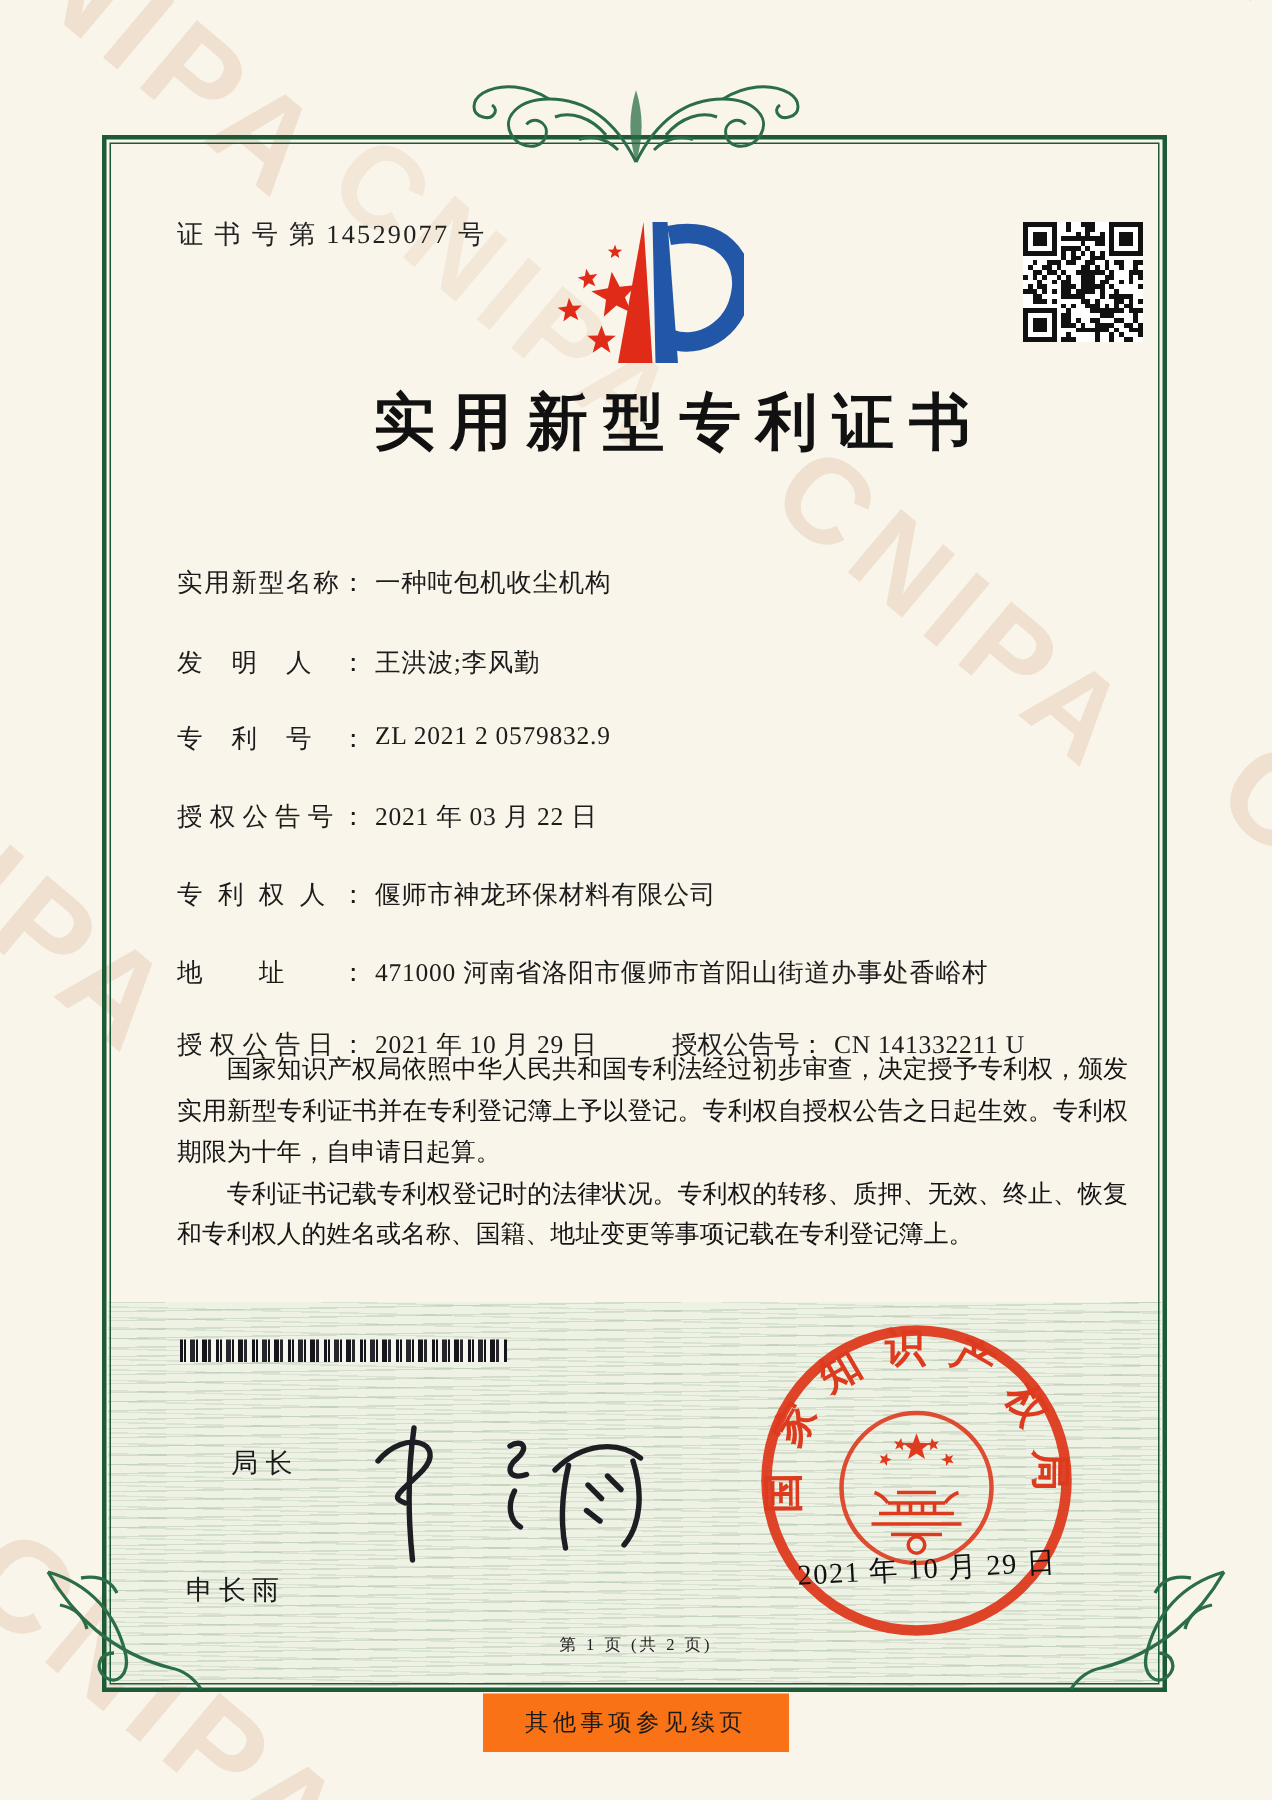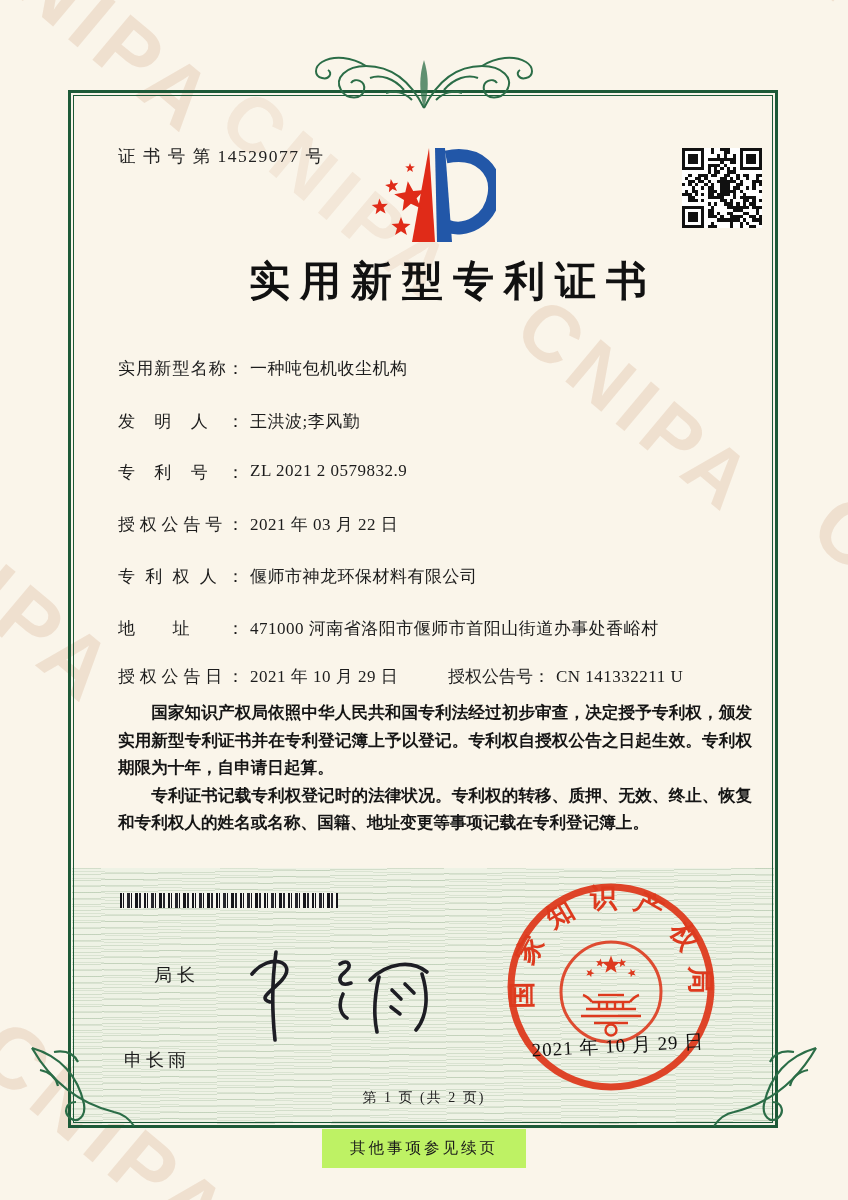--- a/index.html
+++ b/index.html
@@ -30,52 +30,52 @@
 
   .certno{position:absolute;left:118px;top:144px;font-size:17.5px;color:#222;
           letter-spacing:1.5px;}
   .logo{position:absolute;left:346px;top:138px;width:150px;height:114px;}
   .qr{position:absolute;left:682px;top:148px;width:80px;height:80px;background:#fff;}
 
   .title{position:absolute;left:0;top:254px;width:848px;text-align:center;
          font-size:41px;font-weight:bold;color:#111;letter-spacing:10px;text-indent:10px;padding-left:24px;}
 
   .frow{position:absolute;left:118px;width:648px;font-size:17px;color:#1c1c1c;
-        white-space:nowrap;}
+        white-space:nowrap;margin-top:20px;}
   .frow .lab{display:inline-block;width:126px;text-align:justify;text-align-last:justify;
         vertical-align:top;}
   .frow .val{margin-left:6px;letter-spacing:0.5px;}
   .frow .val.pad{display:inline-block;width:198px;margin-left:6px;}
   .frow .lab2{display:inline-block;}
 
   .body-text{position:absolute;left:118px;top:699px;width:634px;font-size:16.6px;
         line-height:27.5px;color:#151515;text-align:justify;}
-  .body-text p{margin:0;text-indent:2em;font-weight:bold;}
+  .body-text p{margin:0;text-indent:2em;}
 
   .barcode{position:absolute;left:120px;top:893px;width:218px;height:15px;
     background:repeating-linear-gradient(90deg,
       #15151a 0 2px,#f6f6f0 2px 3px,#15151a 3px 4px,#f6f6f0 4px 7px,
       #26262c 7px 10px,#f6f6f0 10px 11px,#15151a 11px 12px,#f6f6f0 12px 15px,
       #15151a 15px 18px,#f6f6f0 18px 19px,#26262c 19px 21px,#f6f6f0 21px 24px);}
 
   .director-title{position:absolute;left:124px;top:963px;font-size:18px;color:#1a1a1a;
         letter-spacing:5px;margin-left:30px;}
   .director-name{position:absolute;left:124px;top:1000px;font-size:18px;color:#1a1a1a;
         letter-spacing:4px;margin-top:48px;}
   .sig{position:absolute;left:212px;top:938px;width:236px;height:110px;}
 
   .seal{position:absolute;left:504px;top:880px;width:214px;height:214px;}
   .seal-date{position:absolute;left:520px;top:1033px;width:196px;text-align:center;
         font-size:19px;color:#101010;transform:rotate(-3deg);letter-spacing:1px;
         white-space:nowrap;}
 
   .page-ind{position:absolute;left:0;top:1089px;width:848px;text-align:center;
-        font-size:14px;color:#222;letter-spacing:2px;}
+        font-size:11px;color:#222;letter-spacing:2px;}
   .footer-note{position:absolute;left:50%;transform:translateX(-50%);top:1129px;
-        background:#bef264;padding:9px 28px;font-size:15.5px;color:#1a1a1a;
+        background:#f97316;padding:9px 28px;font-size:15.5px;color:#1a1a1a;
         letter-spacing:3px;white-space:nowrap;}
 </style>
 </head>
 <body>
 
 <div class="page">
 
   <span class="wm" style="left:-60px;top:-30px;">CNIPA</span>
   <span class="wm" style="left:200px;top:150px;font-size:78px;color:rgba(214,175,146,0.20);">CNIPA</span>
   <span class="wm" style="left:495px;top:360px;font-size:80px;">CNIPA</span>

